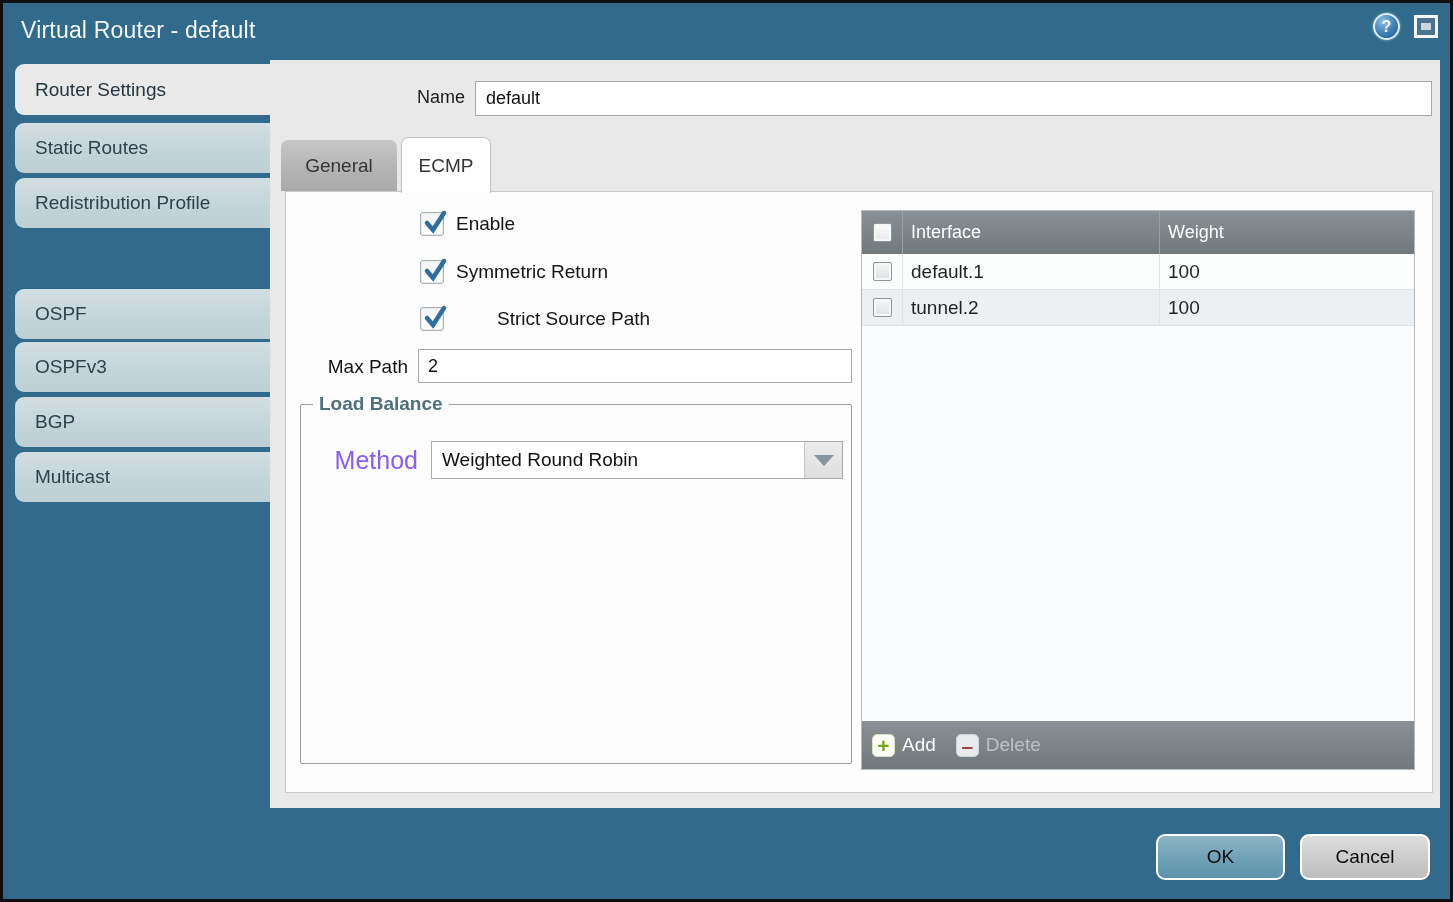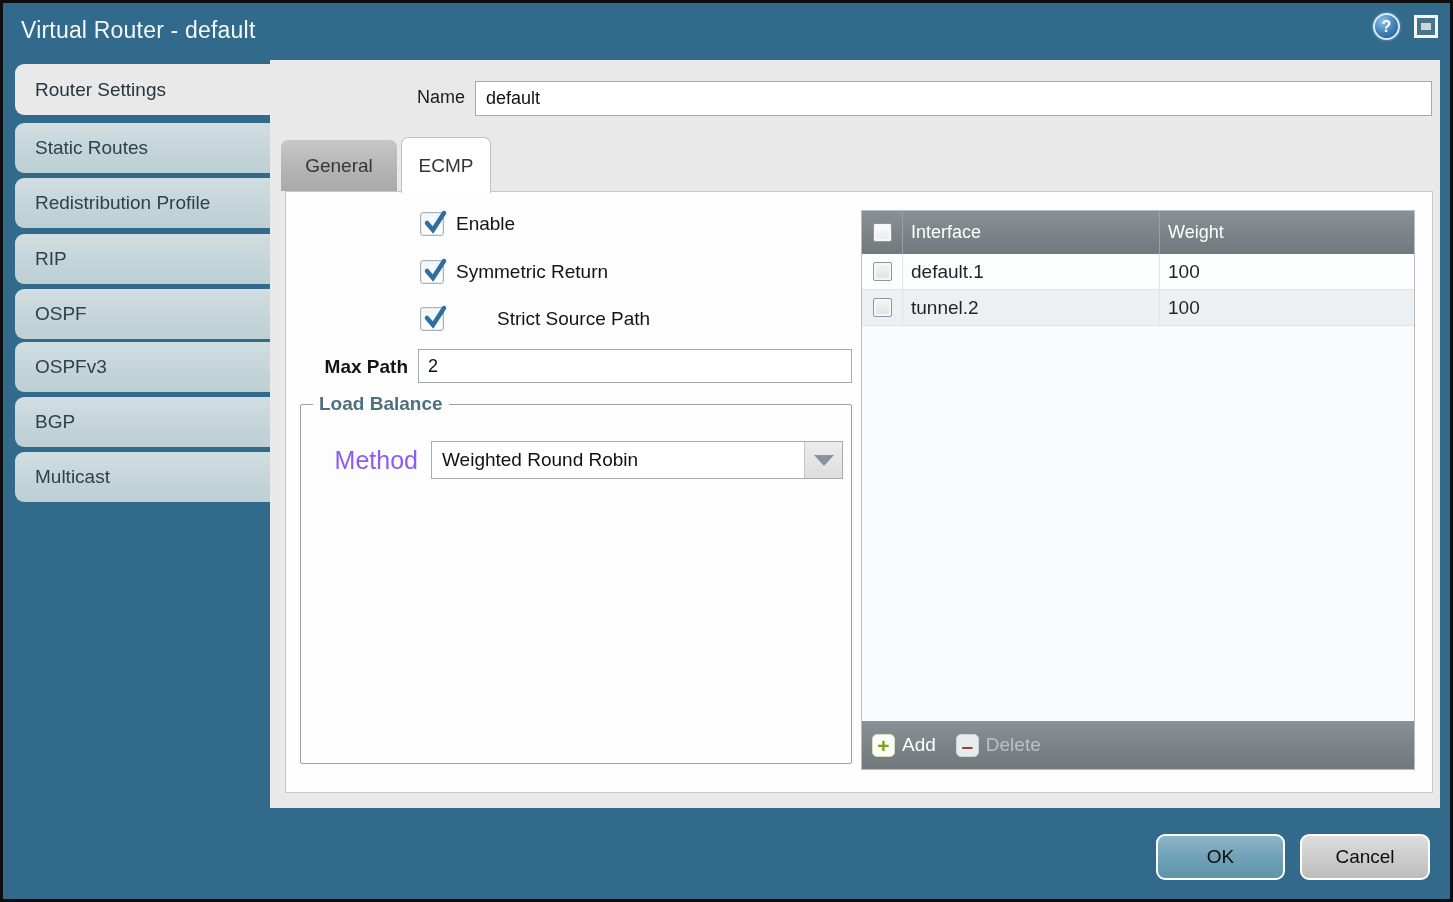--- a/index.html
+++ b/index.html
@@ -113,21 +113,21 @@
     background: linear-gradient(180deg, #f2f4f5, #ffffff);
     box-shadow: inset 0 0 0 1px #e6eaec;
     position: relative; cursor: pointer; flex: none;
   }
   .checkbox svg { position: absolute; left: 1px; top: -3px; overflow: visible; }
   .cb-label { margin-left: 12px; font-size: 19px; color: #141414; }
 
   
   .maxpath-label {
     position: absolute; left: 0; top: 164px; width: 122px;
-    text-align: right; font-size: 19px; color: #141414; font-weight: bold;
+    text-align: right; font-size: 19px; color: #141414;
   }
   .maxpath-input {
     position: absolute; left: 132px; top: 157px; width: 434px; height: 34px;
     border: 1px solid #a5a8ac; background: #fff;
     font-family: inherit; font-size: 18px; color: #111; padding: 0 9px;
   }
 
   
   .lb-fieldset {
     position: absolute; left: 14px; top: 201px;
@@ -244,21 +244,20 @@
       <span>?</span>
     </div>
     <div class="winbox-icon">
       <span class="inner"></span>
     </div>
   </div>
 
   <div class="nav-item active" style="top:61px">Router Settings</div>
   <div class="nav-item" style="top:120px">Static Routes</div>
   <div class="nav-item" style="top:175px">Redistribution Profile</div>
-  <div class="nav-item" style="top:231px">RIP</div>
   <div class="nav-item" style="top:286px">OSPF</div>
   <div class="nav-item" style="top:339px">OSPFv3</div>
   <div class="nav-item" style="top:394px">BGP</div>
   <div class="nav-item" style="top:449px">Multicast</div>
 
   <div class="content">
 
     <div class="name-label">Name</div>
     <input class="name-input" type="text" value="default" style="">
 

